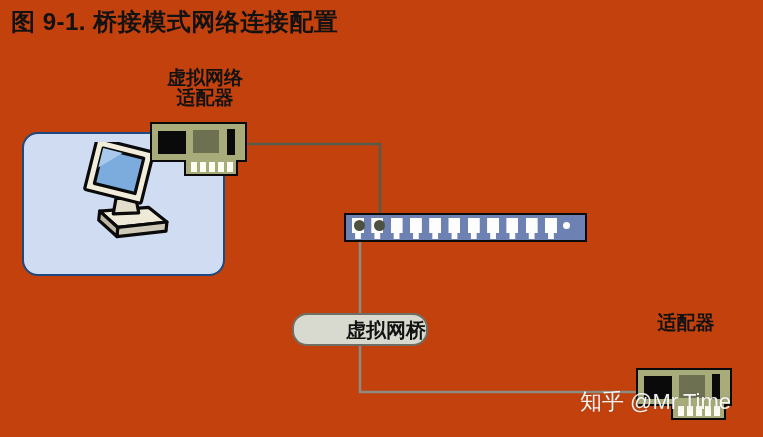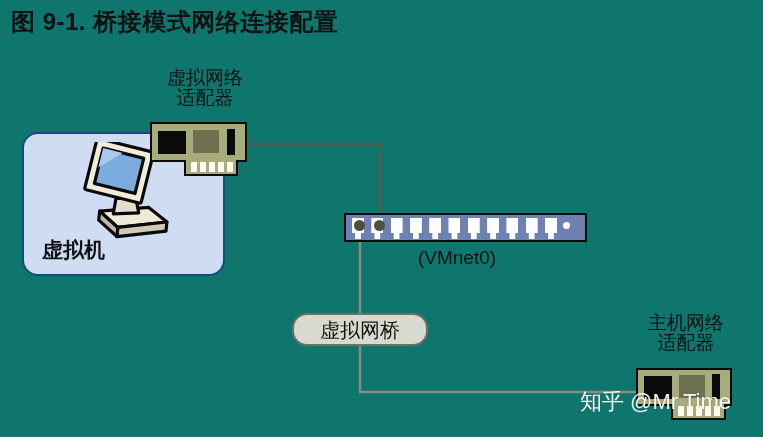--- a/index.html
+++ b/index.html
@@ -1,36 +1,36 @@
 <!DOCTYPE html>
 <html><head>
 <meta charset="utf-8">
 <style>
   html,body{margin:0;padding:0;background:#fff;}
   #canvas{
-    position:relative;width:763px;height:437px;background:#0f766e;overflow:hidden;
+    position:relative;width:763px;height:437px;background:#c2410c;overflow:hidden;
     font-family:"Liberation Sans","DejaVu Sans",sans-serif;color:#121212;
   }
   .abs{position:absolute;}
   
   #fig-title{left:11px;top:6px;font-size:24px;font-weight:700;letter-spacing:0.5px;white-space:nowrap;}
   
   #wires{left:0;top:0;width:763px;height:437px;z-index:1;}
   
   #vm-box{left:22px;top:132px;width:199px;height:140px;background:#cfdcf2;
     border:2.5px solid #1a4a80;border-radius:16px;z-index:2;}
   #vm-label{left:42px;top:236px;font-size:21px;font-weight:700;z-index:3;}
   #computer-svg{left:76px;top:142px;z-index:3;}
   
-  .node-label{font-size:19px;font-weight:400;line-height:20px;text-align:center;z-index:4;}
+  .node-label{font-size:19px;font-weight:700;line-height:20px;text-align:center;z-index:4;}
   #vadapter-label{left:135px;top:68px;width:140px;}
   #switch-label{left:331px;top:248px;width:252px;}
   #bridge-pill{left:292px;top:313px;width:132px;height:29px;background:#d9dacf;
     border:2.5px solid #6f6f65;border-radius:15px;z-index:5;
-    display:flex;align-items:center;justify-content:center;}
+    display:flex;align-items:center;justify-content:flex-end;}
   #bridge-pill .node-label{position:static;width:auto;font-size:20px;}
   #hostadapter-label{left:625px;top:313px;width:122px;}
   
   .nic{z-index:3;}
   .nic .nic-body{position:absolute;left:0;top:0;background:#a8ab7a;border:2.5px solid #0a0a0a;}
   .nic .chip-black{position:absolute;background:#0a0a0a;}
   .nic .chip-olive{position:absolute;background:#6d7051;}
   .nic .chip-bar{position:absolute;background:#0a0a0a;}
   .nic .nic-conn{position:absolute;background:#a8ab7a;border:2.5px solid #0a0a0a;border-top:none;}
   .nic .pins{position:absolute;left:5px;bottom:2px;display:flex;gap:3px;}
@@ -77,21 +77,20 @@
       <polygon points="26,76 46,94 45,104 25,86" fill="#bdb7a6"></polygon>
       <polygon points="44,62 66,62 69,78 41,79" fill="#e3ddcc"></polygon>
       <g transform="rotate(14 52 38)">
         <rect x="14" y="4" width="64" height="58" rx="2" fill="#f2ecdb"></rect>
         <rect x="23" y="13" width="46" height="40" fill="#7cabdd"></rect>
         <polygon points="23,13 45,13 23,35" fill="#a9c9ec" stroke="none"></polygon>
       </g>
     </g>
   </svg>
 
-  <div class="abs" id="vm-label">虚拟机</div>
 
   <div class="abs node-label" id="vadapter-label">
     <div>虚拟网络</div>
     <div>适配器</div>
   </div>
 
   <div class="abs nic" id="vadapter-icon">
     <div class="nic-body">
       <div class="chip-black" style="left:6px;top:7px;width:28px;height:23px;"></div>
       <div class="chip-olive" style="left:41px;top:6px;width:26px;height:23px;"></div>
@@ -119,29 +118,27 @@
     <span class="port"></span>
     <span class="port"></span>
     <span class="port"></span>
     <span class="port"></span>
   </div>
   <span class="led-dot abs"></span>
   <span class="node-circle" id="node-c1"></span>
   <span class="node-circle" id="node-c2"></span>
 
   <div class="abs node-label" id="switch-label">
-    <div>(VMnet0)</div>
   </div>
 
   <div class="abs" id="bridge-pill">
     <span class="node-label">虚拟网桥</span>
   </div>
 
   <div class="abs node-label" id="hostadapter-label">
-    <div>主机网络</div>
     <div>适配器</div>
   </div>
 
   <div class="abs nic" id="hostadapter-icon">
     <div class="nic-body">
       <div class="chip-black" style="left:6px;top:6px;width:28px;height:23px;"></div>
       <div class="chip-olive" style="left:41px;top:5px;width:26px;height:23px;"></div>
       <div class="chip-bar" style="left:74px;top:4px;width:8px;height:25px;"></div>
     </div>
     <div class="nic-conn">

